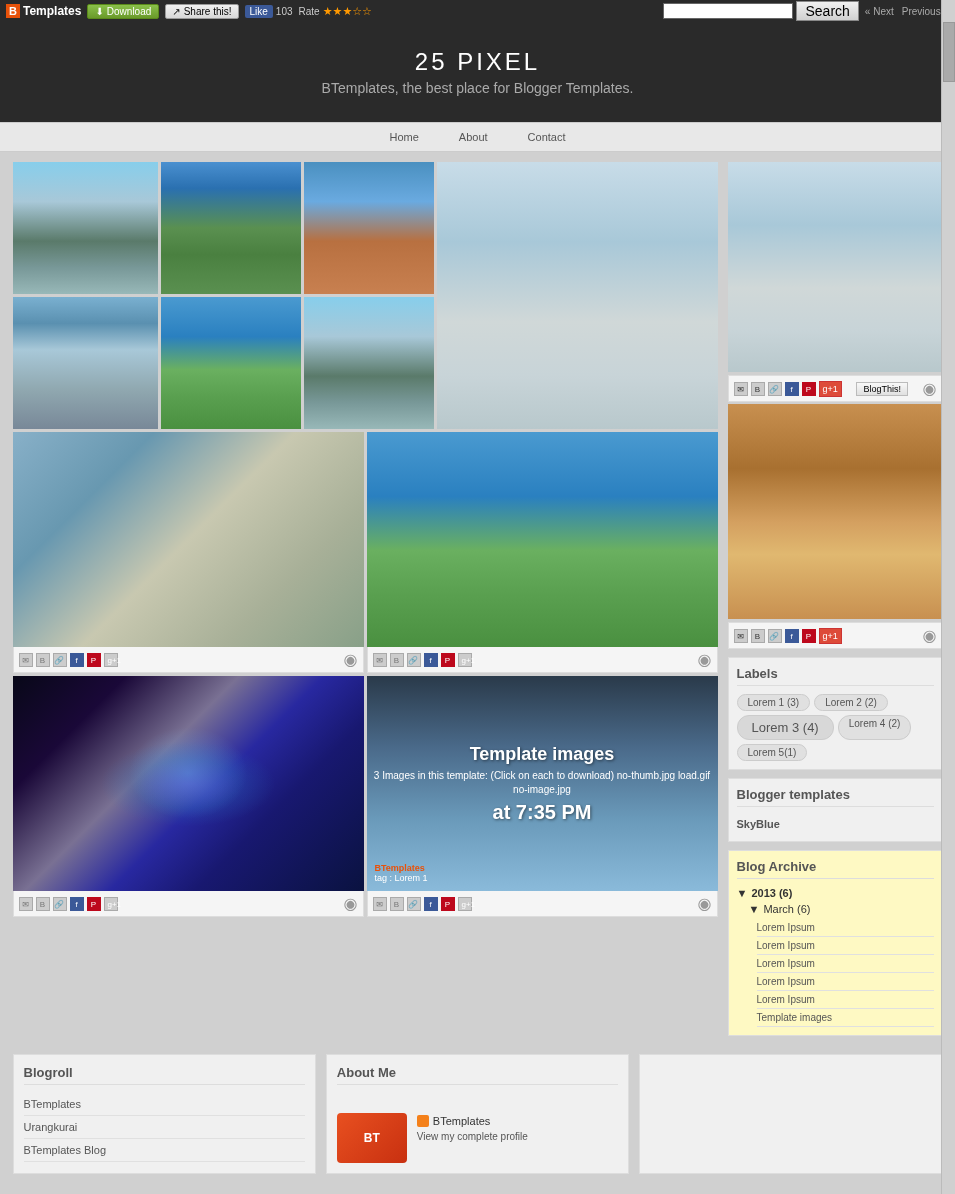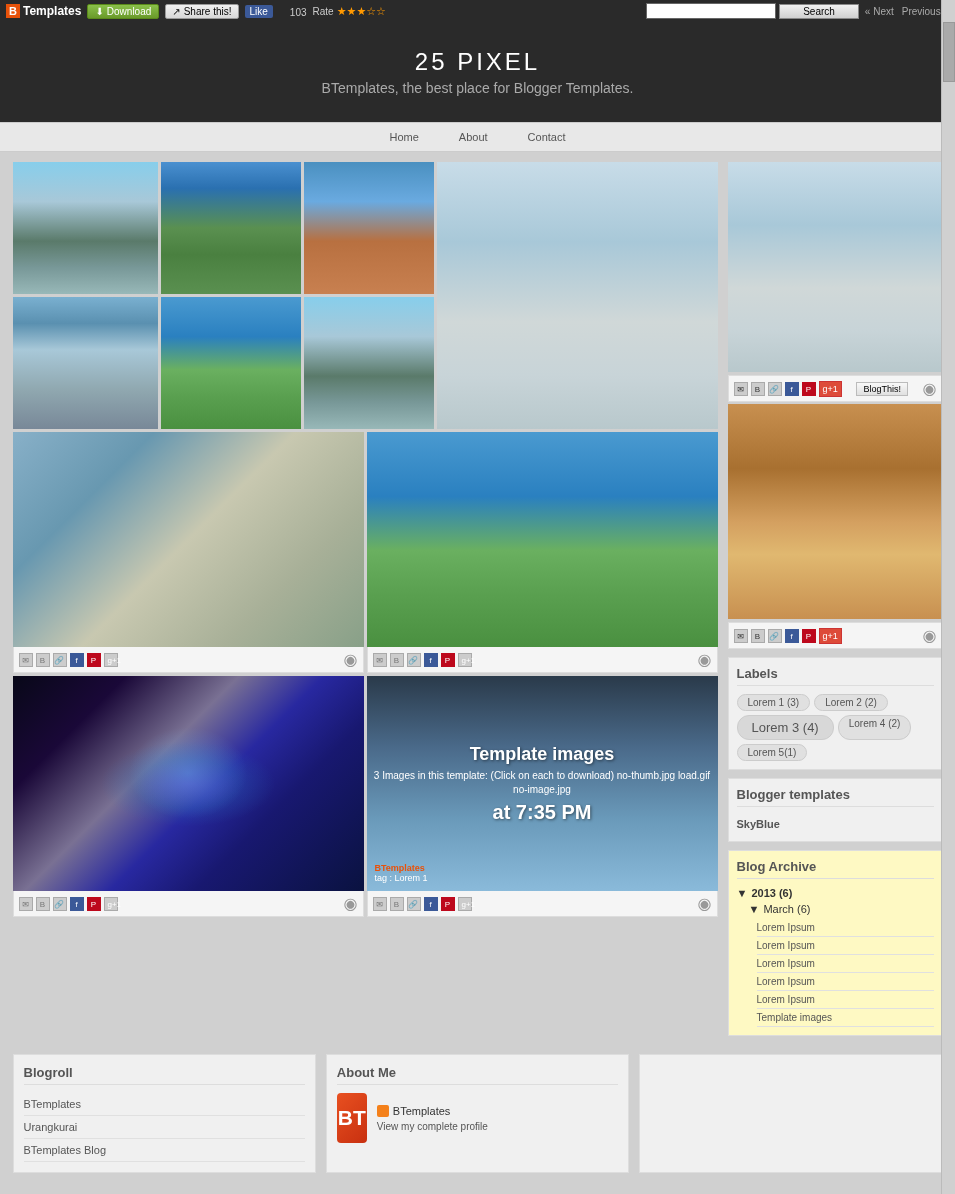--- a/index.html
+++ b/index.html
@@ -47,22 +47,22 @@
       padding: 1px 6px;
       font-size: 10px;
       cursor: pointer;
       border-radius: 2px;
       display: flex;
       align-items: center;
       gap: 3px;
     }
     #topbar .fb-like {
       display: flex;
-      align-items: flex-end;
-      gap: 17px;
+      align-items: center;
+      gap: 3px;
     }
     #topbar .fb-btn {
       background: #3b5998;
       color: #fff;
       font-size: 10px;
       padding: 1px 5px;
       border-radius: 2px;
     }
     #topbar .fb-count {
       font-size: 10px;
@@ -85,22 +85,22 @@
     #topbar .search-input {
       width: 130px;
       height: 16px;
       font-size: 10px;
       border: 1px solid #666;
       padding: 0 3px;
     }
     #topbar .search-btn {
       background: linear-gradient(to bottom, #f0f0f0, #d0d0d0);
       border: 1px solid #888;
-      padding: 1px 23px;
-      font-size: 10px;
+      padding: 1px 8px;
+      font-size: 14px;
       cursor: pointer;
     }
     #topbar .next-prev {
       color: #aaa;
       font-size: 10px;
       display: flex;
       gap: 8px;
     }
     #topbar .next-prev a { color: #aaa; text-decoration: none; }
 
@@ -390,30 +390,31 @@
       color: #555;
       padding: 5px 0;
       border-bottom: 1px solid #e0e0e0;
     }
     .about-content {
       display: flex;
       align-items: center;
       gap: 10px;
     }
     .about-avatar {
-      width: 30px;
+      width: 70px;
       height: 50px;
       background: linear-gradient(135deg, #e85020, #c83010);
       display: flex;
       align-items: center;
       justify-content: center;
       color: #fff;
-      font-size: 21px;
+      font-size: 12px;
       font-weight: bold;
       border-radius: 4px;
+      margin-top: 20px;
     }
     .about-info .bt-name {
       font-size: 11px;
       color: #333;
       display: flex;
       align-items: center;
       gap: 4px;
     }
     .about-info .bt-icon {
       width: 12px;

